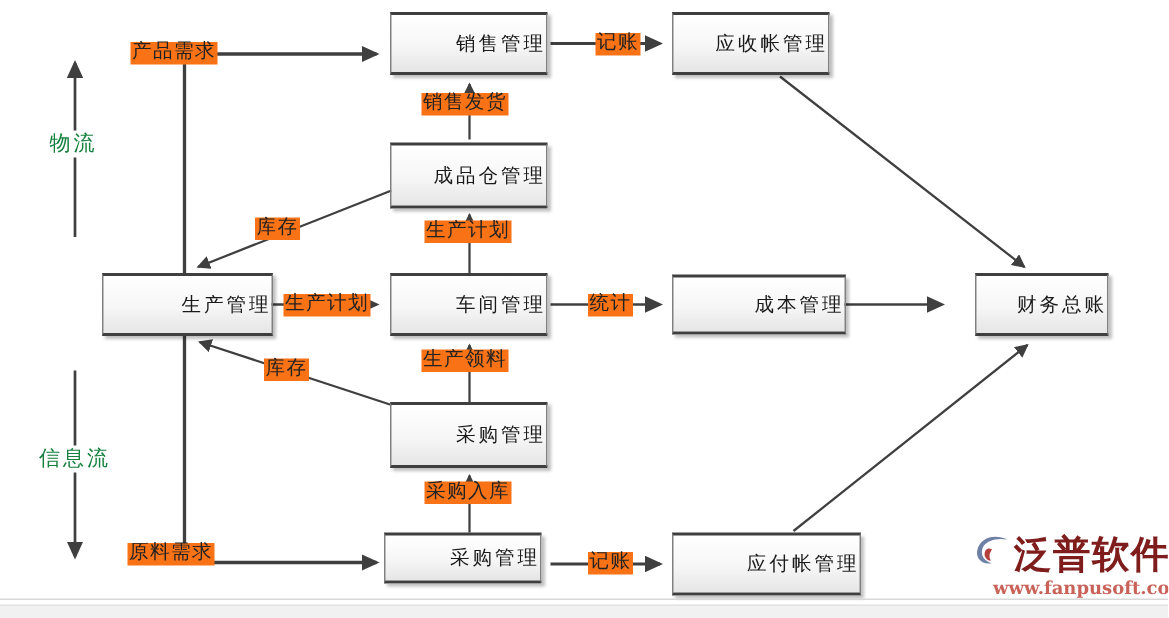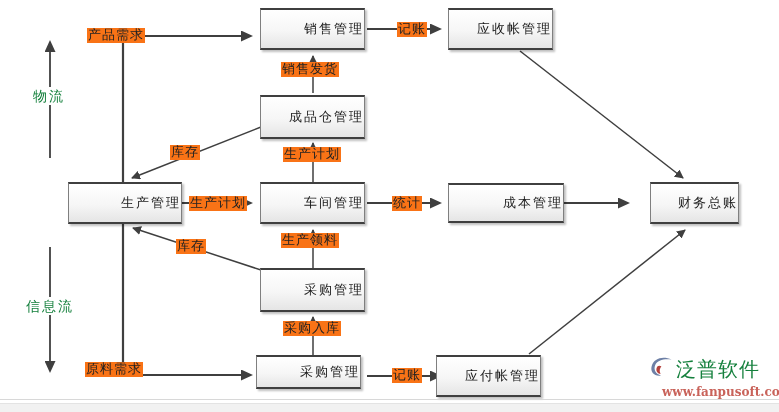--- a/index.html
+++ b/index.html
@@ -23,21 +23,21 @@
     position:absolute; font-size:13px; color:#222; letter-spacing:1px;
     background:#f97316; line-height:1.15; padding:0 1px; white-space:nowrap;
   }
   .axis-label {
     position:absolute; font-size:14px; color:#15803d; letter-spacing:2px;
     background:#ffffff; line-height:1.15; padding:1px 1px; white-space:nowrap;
   }
   .logo { position:absolute; left:648px; top:354px; width:130px; }
   .logo-row { display:flex; align-items:center; gap:2px; }
   .logo-brand {
-    font-size:20px; font-weight:normal; color:#15803d; letter-spacing:1px;
+    font-size:25px; font-weight:bold; color:#7f1d1d; letter-spacing:1px;
     line-height:1; white-space:nowrap;
   }
   .logo-url {
     font-family:"DejaVu Serif","Liberation Serif",serif;
     font-size:12px; font-weight:bold; color:#c9635a; line-height:1;
     margin-top:2px; margin-left:14px; white-space:nowrap;
   }
   .footer-line { position:absolute; left:0; top:399px; width:779px; height:1px; background:#d8d8d8; }
   .footer-band { position:absolute; left:0; top:403px; width:779px; height:9px; background:#f1f1f1; border-top:1px solid #e3e3e3; }
 </style>
@@ -111,21 +111,21 @@
     </div>
   <div class="node" style="left:650px;top:182px;width:89px;height:42px">
       <span>财务总账</span>
     </div>
   <div class="node" style="left:260px;top:268px;width:105px;height:44px">
       <span>采购管理</span>
     </div>
   <div class="node" style="left:256px;top:355px;width:105px;height:34px">
       <span>采购管理</span>
     </div>
-  <div class="node" style="left:436px;top:355px;width:105px;height:42px">
+  <div class="node" style="left:448px;top:355px;width:126px;height:42px">
       <span>应付帐管理</span>
     </div>
 
   <div class="elabel" style="left:87px;top:28px">产品需求</div>
   <div class="elabel" style="left:397px;top:22px">记账</div>
   <div class="elabel" style="left:281px;top:62px">销售发货</div>
   <div class="elabel" style="left:170px;top:145px">库存</div>
   <div class="elabel" style="left:283px;top:147px">生产计划</div>
   <div class="elabel" style="left:189px;top:196px">生产计划</div>
   <div class="elabel" style="left:392px;top:196px">统计</div>

